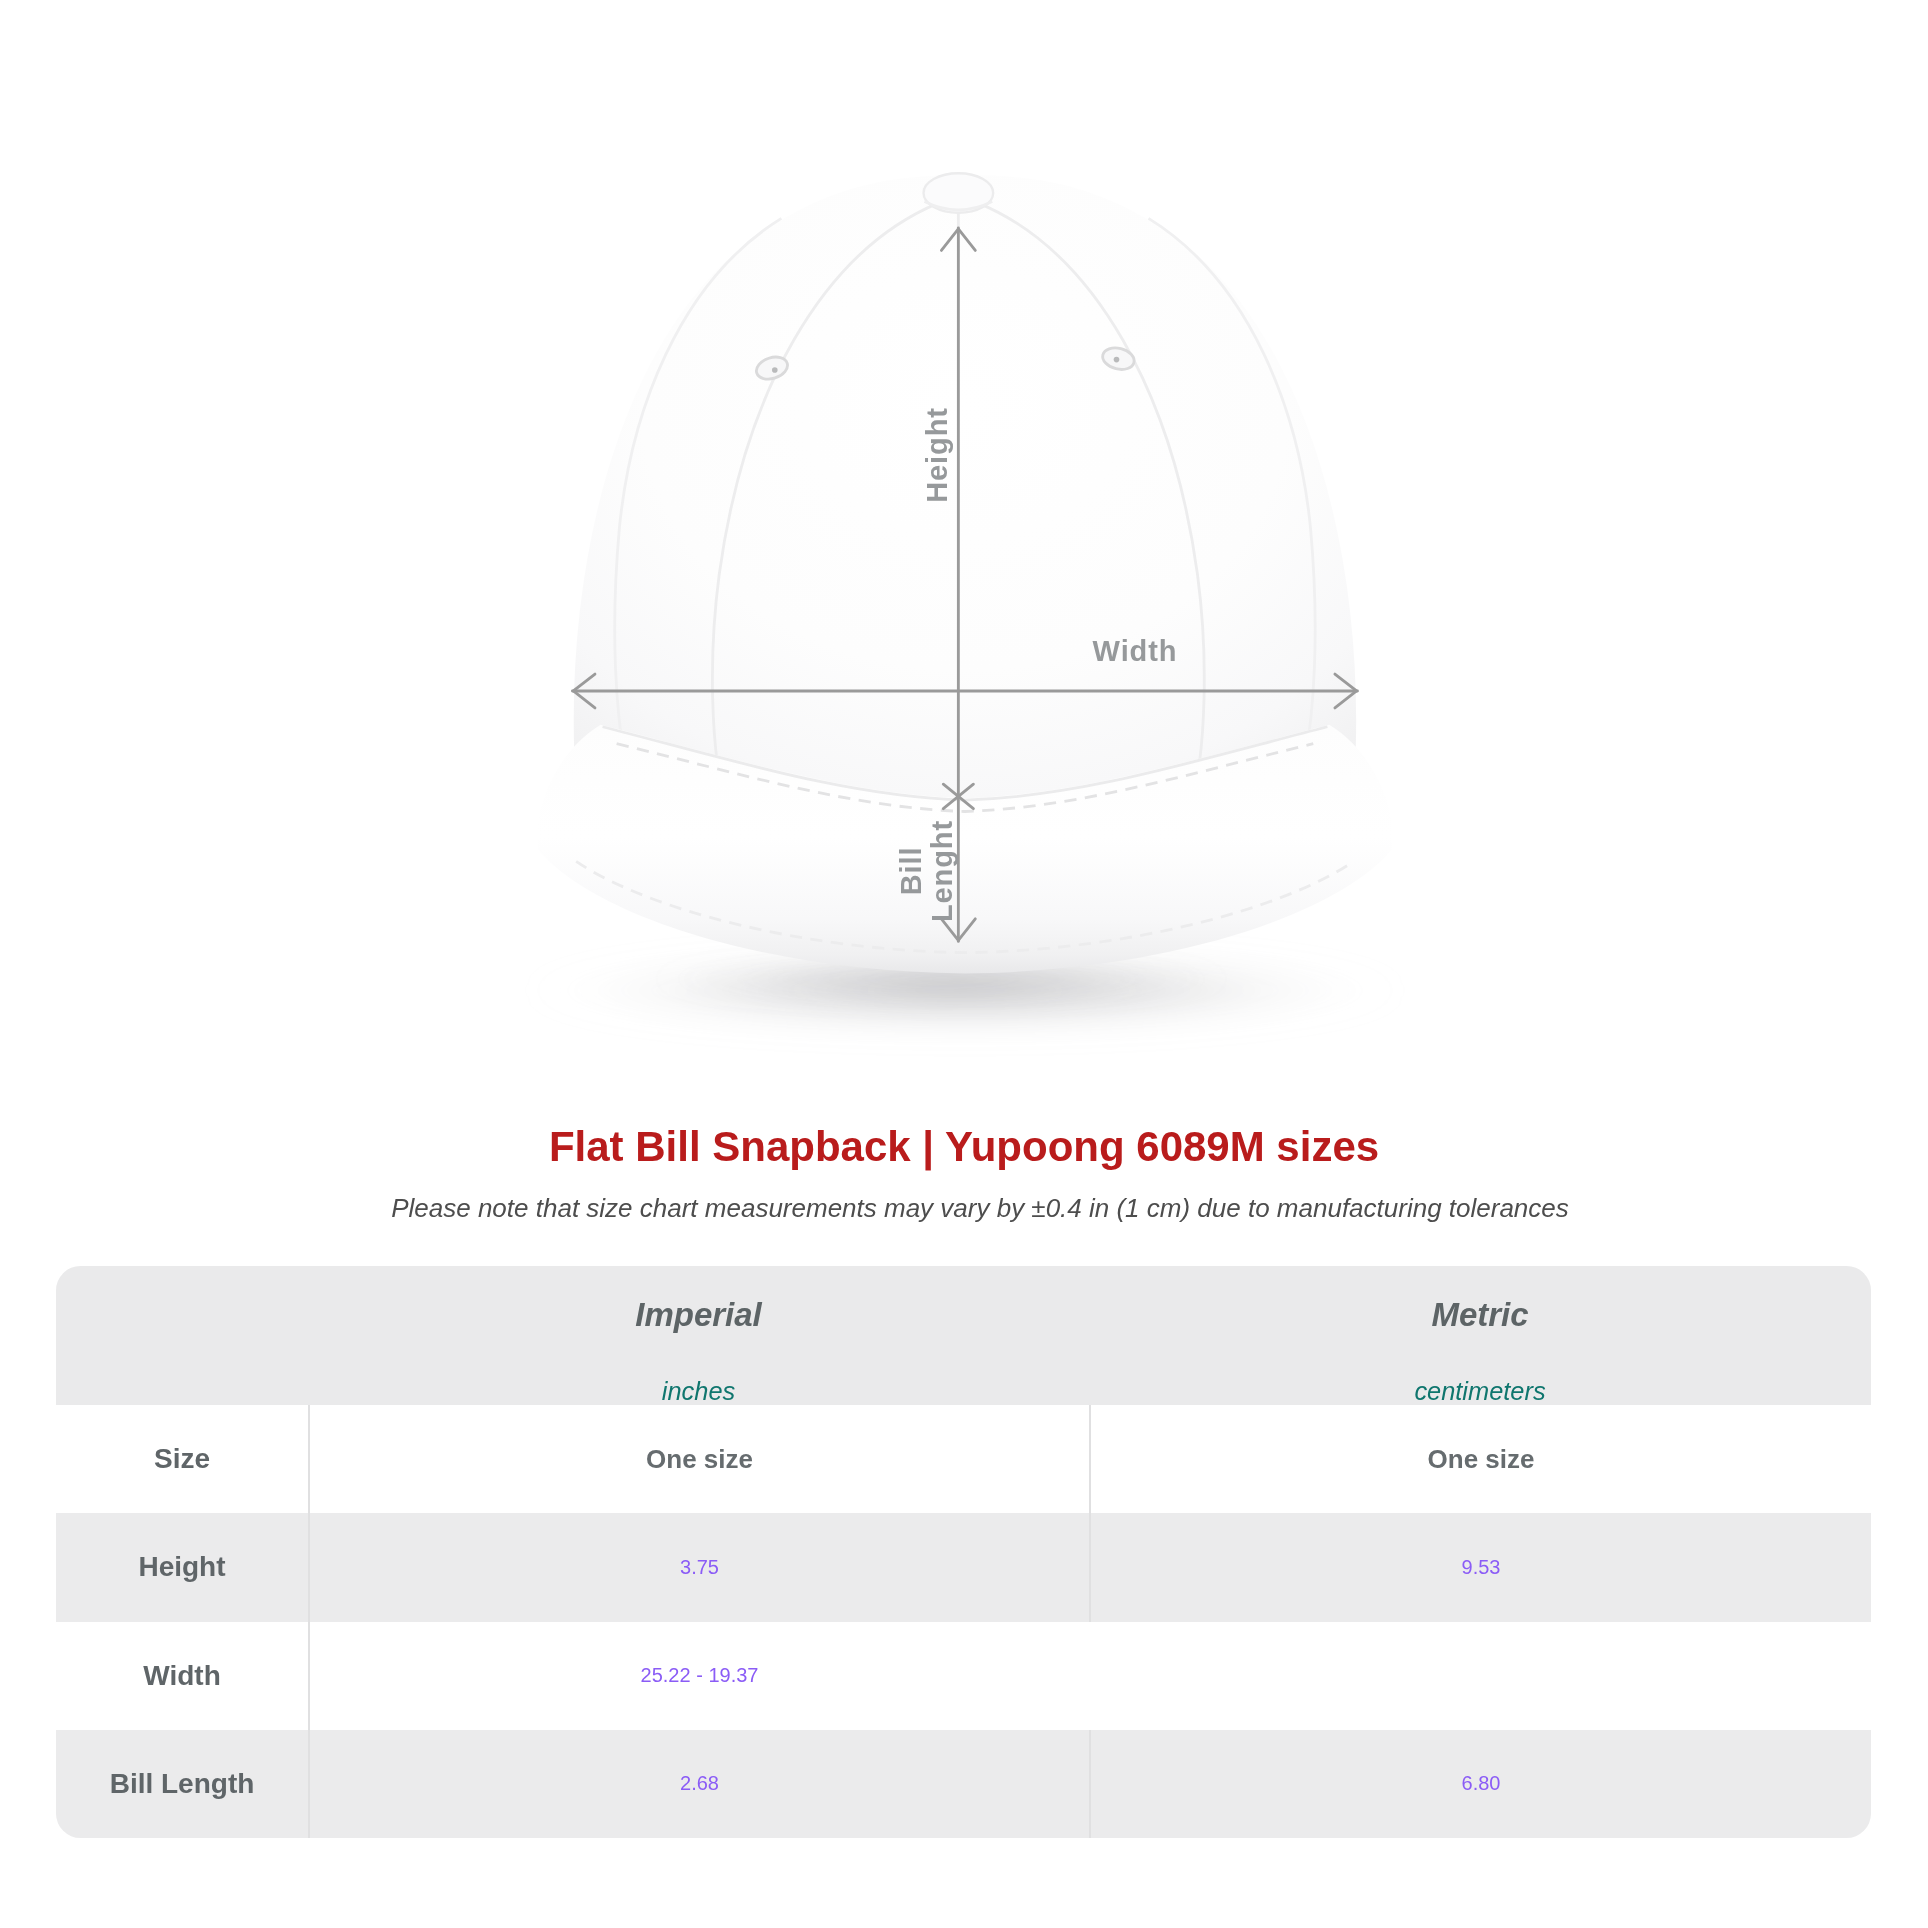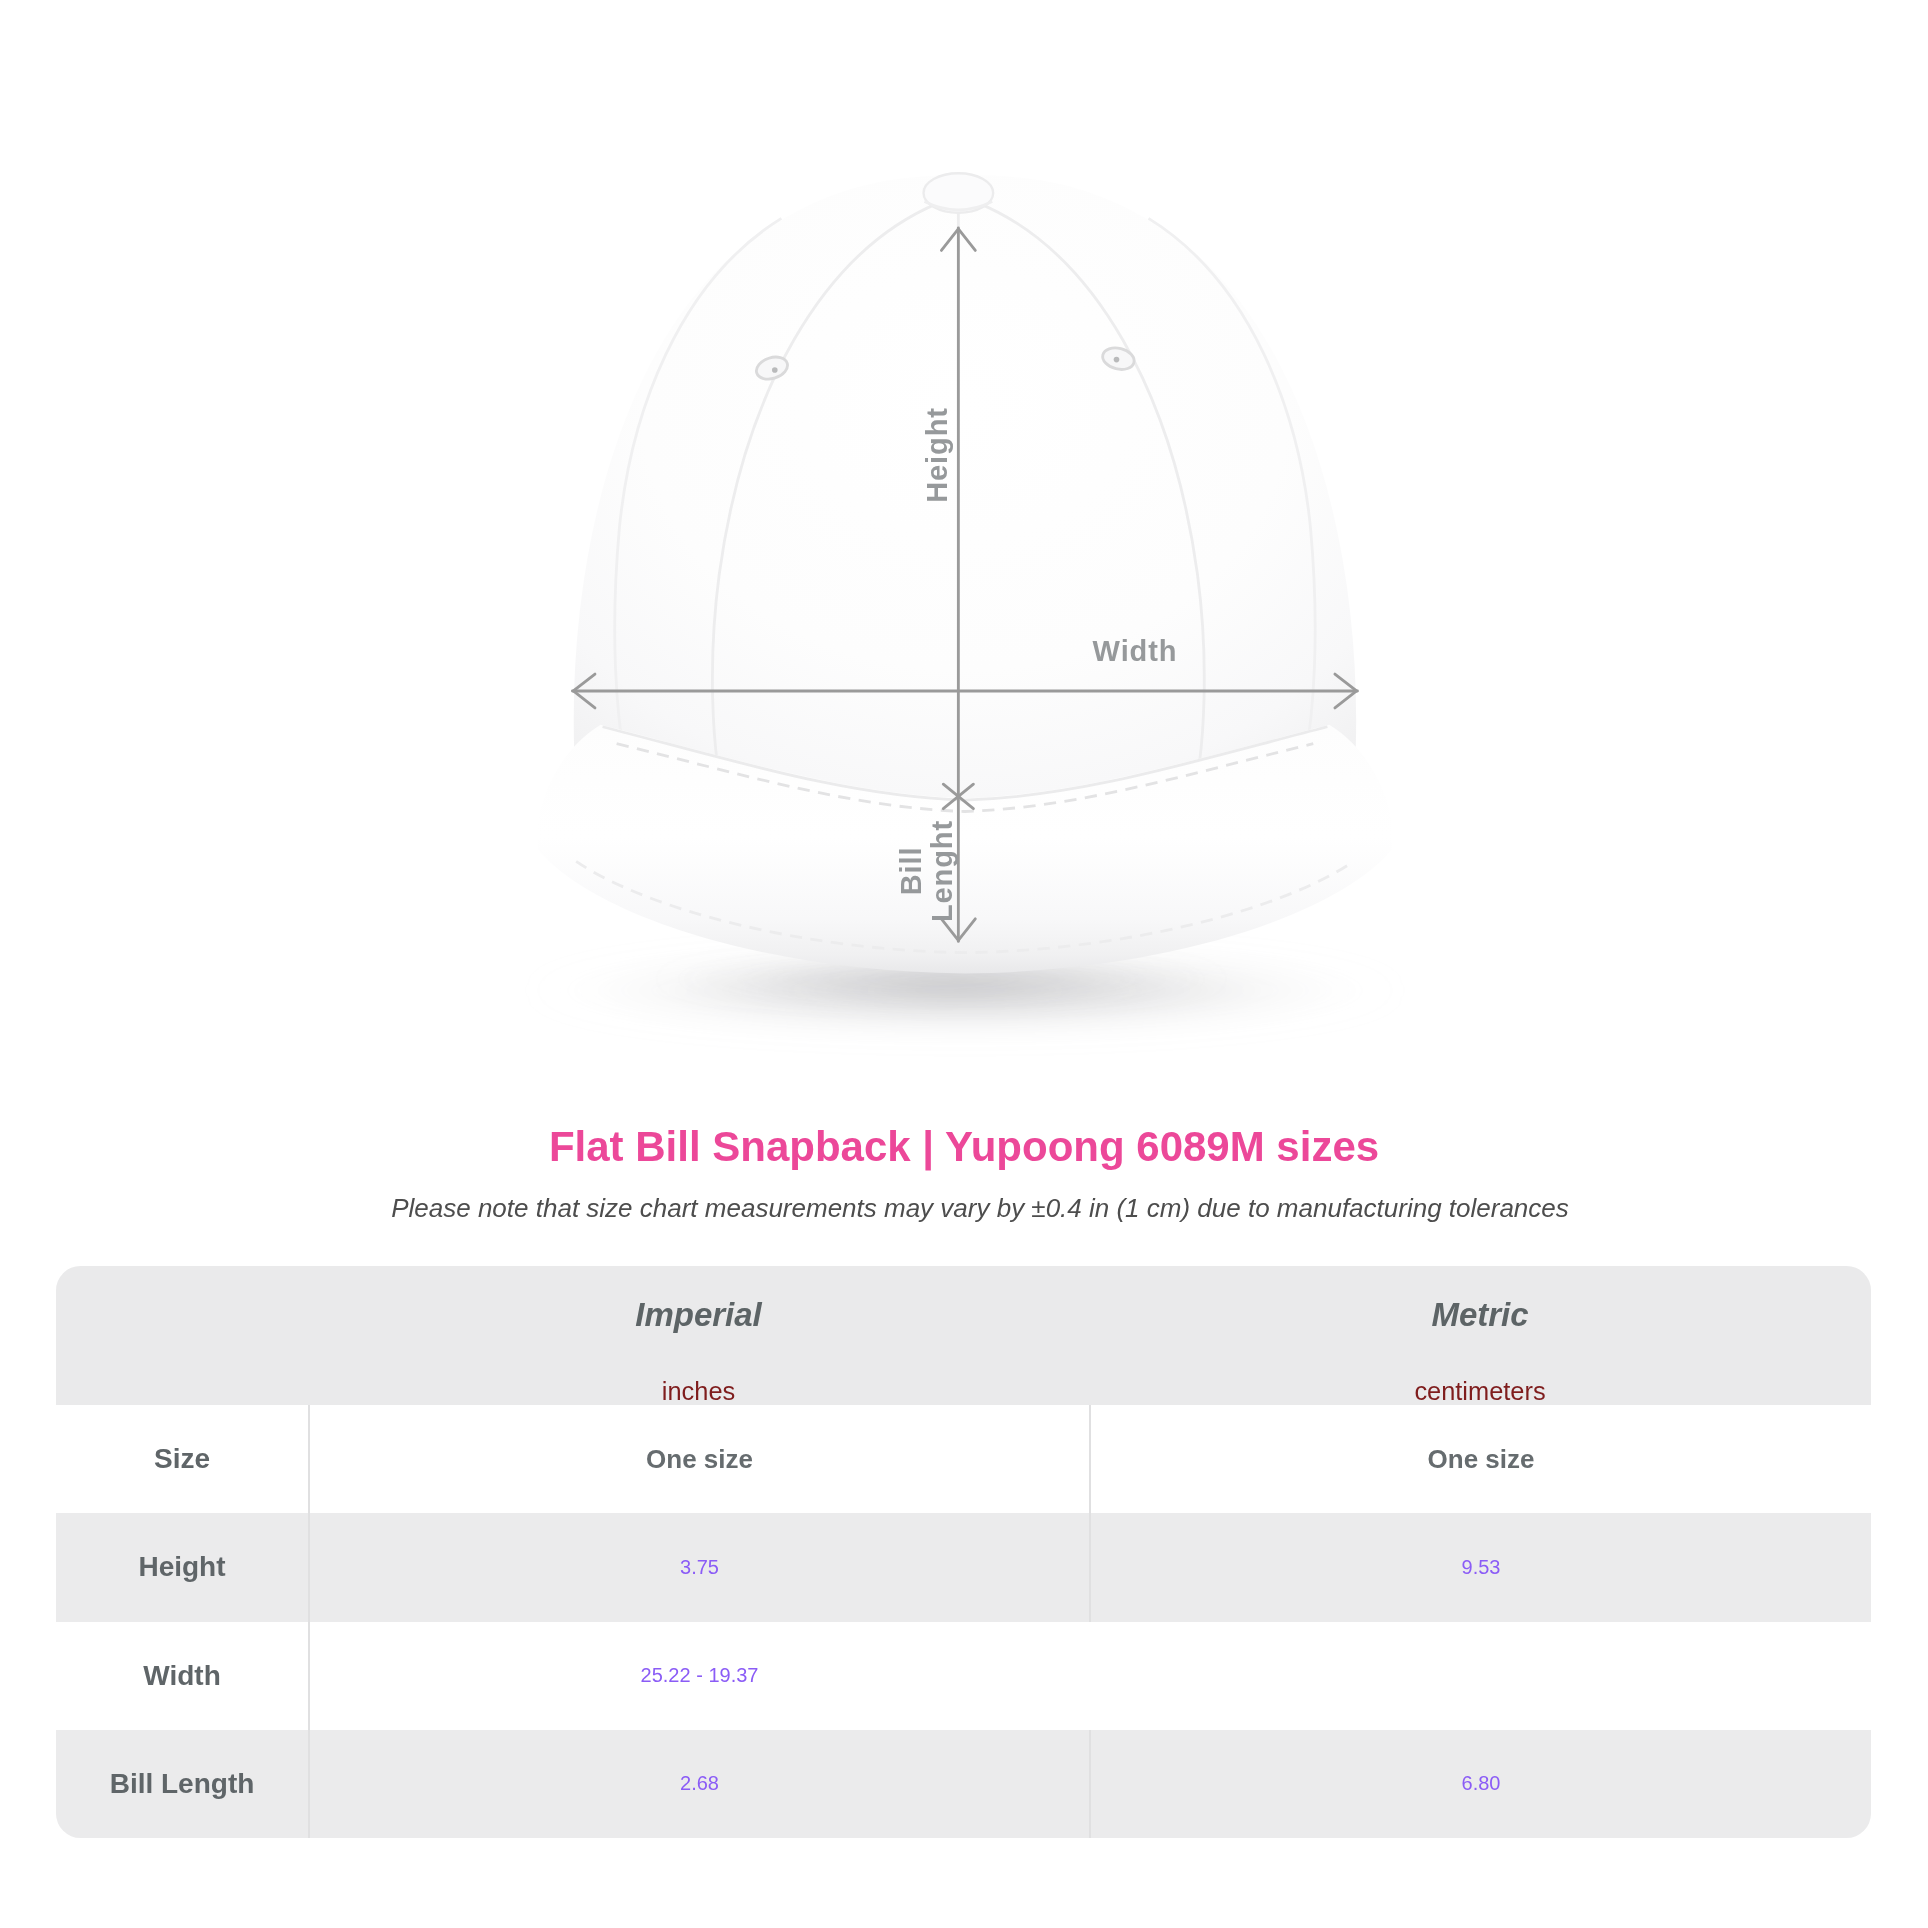--- a/index.html
+++ b/index.html
@@ -12,39 +12,39 @@
   .hat-area svg { position:absolute; left:0; top:0; }
   .dim-label {
     position:absolute; color:#96999b; font-weight:bold; font-size:29px;
     letter-spacing:0.9px; white-space:nowrap; line-height:1.08; text-align:center;
     transform:translate(-50%,-50%);
   }
   .dim-label.rot { transform:translate(-50%,-50%) rotate(-90deg); }
   
   .title {
     position:absolute; left:0; top:1123px; width:1928px; text-align:center;
-    font-size:42px; font-weight:bold; color:#ec4899; margin:0;
+    font-size:42px; font-weight:bold; color:#b91c1c; margin:0;
   }
   .subtitle {
     position:absolute; left:0; top:1177px; width:1928px; text-align:center;
     font-size:26px; font-style:italic; color:#4d4d4d; margin:16px;
   }
   
   .size-table {
     position:absolute; left:56px; top:1266px; width:1815px; height:572px;
     border-radius:24.5px; overflow:hidden; background:#ffffff;
     display:flex; flex-direction:column;
   }
   .st-header {
     height:139px; flex:0 0 139px; background:#eaeaeb;
     display:grid; grid-template-columns:252px 781px 782px;
   }
   .st-hcell { display:flex; flex-direction:column; align-items:center; justify-content:center; padding-top:30px;gap:42px; }
   .st-hlabel { font-size:33px; font-weight:bold; font-style:italic; color:#5d6466; line-height:1.15; }
-  .st-hsub   { font-size:25.4px; color:#7f1d1d; line-height:1.2; }
+  .st-hsub   { font-size:25.4px; font-style:italic; color:#0f766e; line-height:1.2; }
   .st-body { flex:1; display:flex; flex-direction:column; }
   .st-row { flex:1; display:grid; grid-template-columns:252px 781px 782px; }
   .st-row.gray { background:#ebebec; }
   .st-row.white { background:#ffffff; }
   .st-cell { display:flex; align-items:center; justify-content:center; }
   .st-cell.value-col { border-left:2.8px solid #e0e0e1; }
   .st-rowlabel { font-size:28px; font-weight:bold; color:#5f6568; }
   .st-onesize  { font-size:26px; font-weight:bold; color:#666c6f; }
   .st-num      { font-size:20px; color:#8b5cf6; }
 </style>

